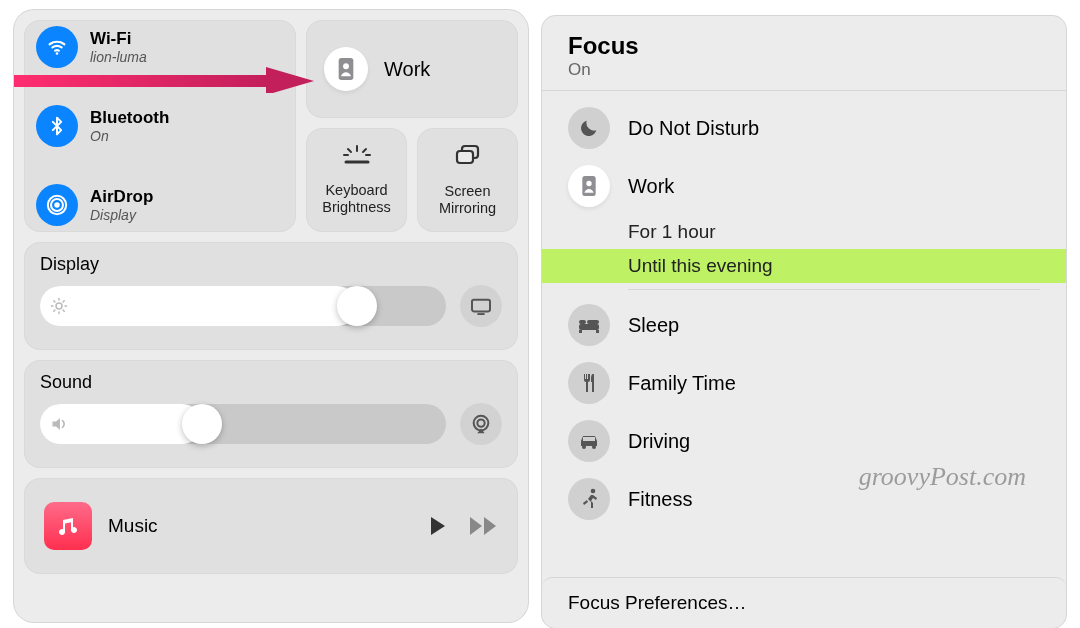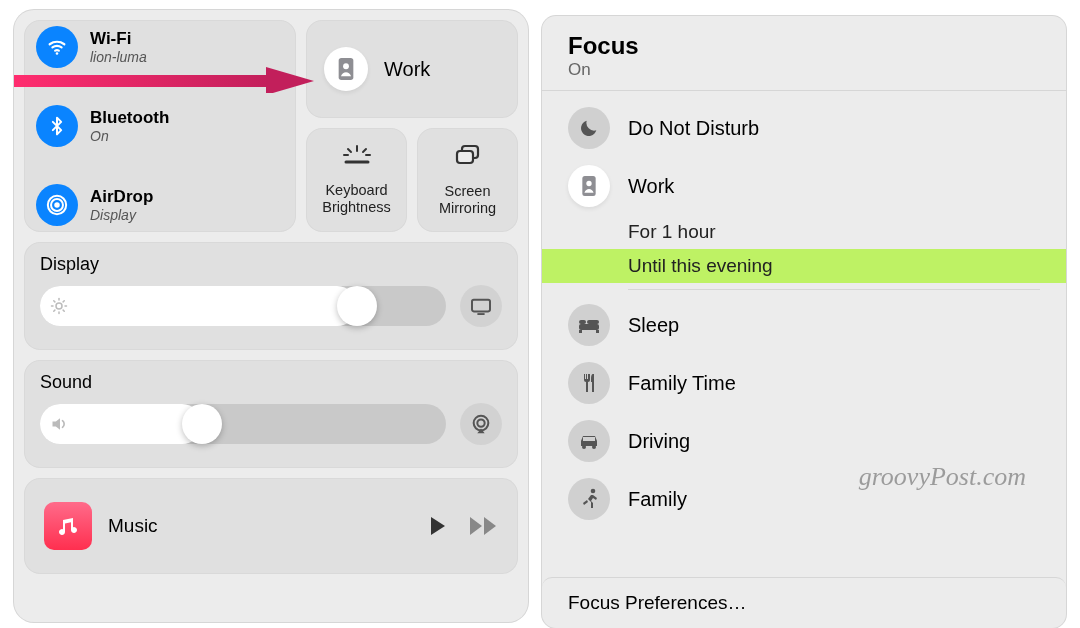--- a/index.html
+++ b/index.html
@@ -362,21 +362,21 @@
       </div>
 
       <div class="fp-item">
         <div class="grey-circ">
           <svg width="20" height="22" viewBox="0 0 20 22" fill="#555">
               <circle cx="14" cy="3" r="2.3"></circle>
               <path d="M12 7l-3 4 3 3v6h2v-5l-2-2 2-3 3 2 1-2-4-3h-2z"></path>
               <path d="M8 12l-4 3 1 2 4-3z"></path>
             </svg>
         </div>
-        <div class="lbl">Family</div>
+        <div class="lbl">Fitness</div>
       </div>
     </div>
 
     <div class="fp-foot">Focus Preferences…</div>
   </div>
 
   <div class="watermark">groovyPost.com</div>
 </div>
 
 </body></html>

